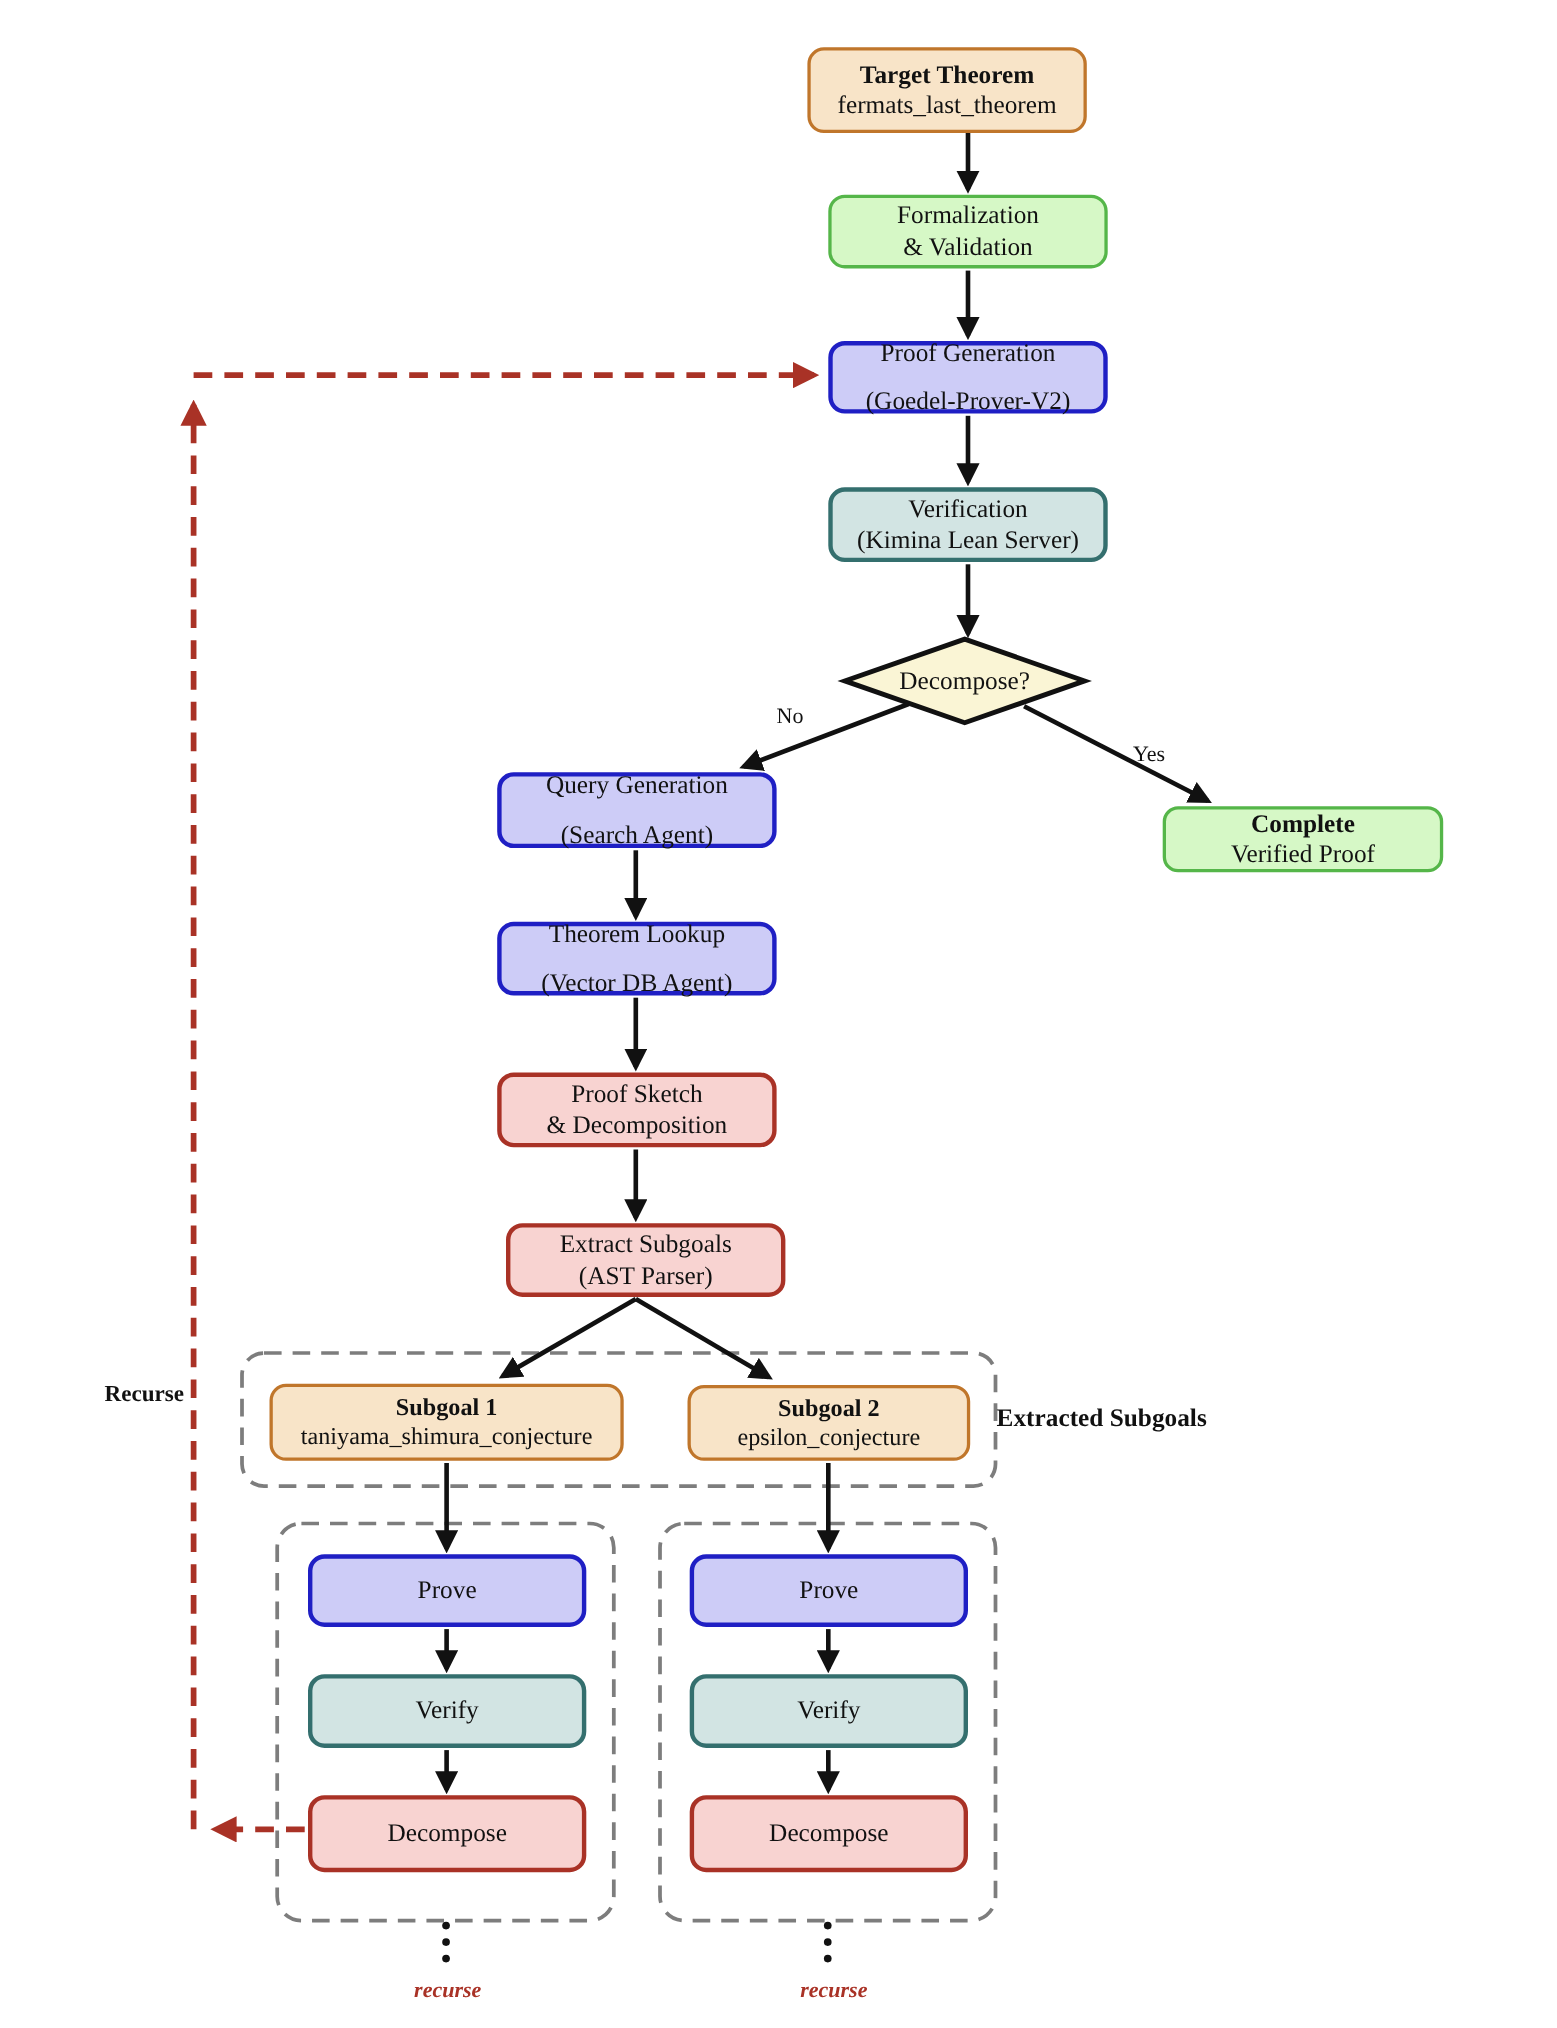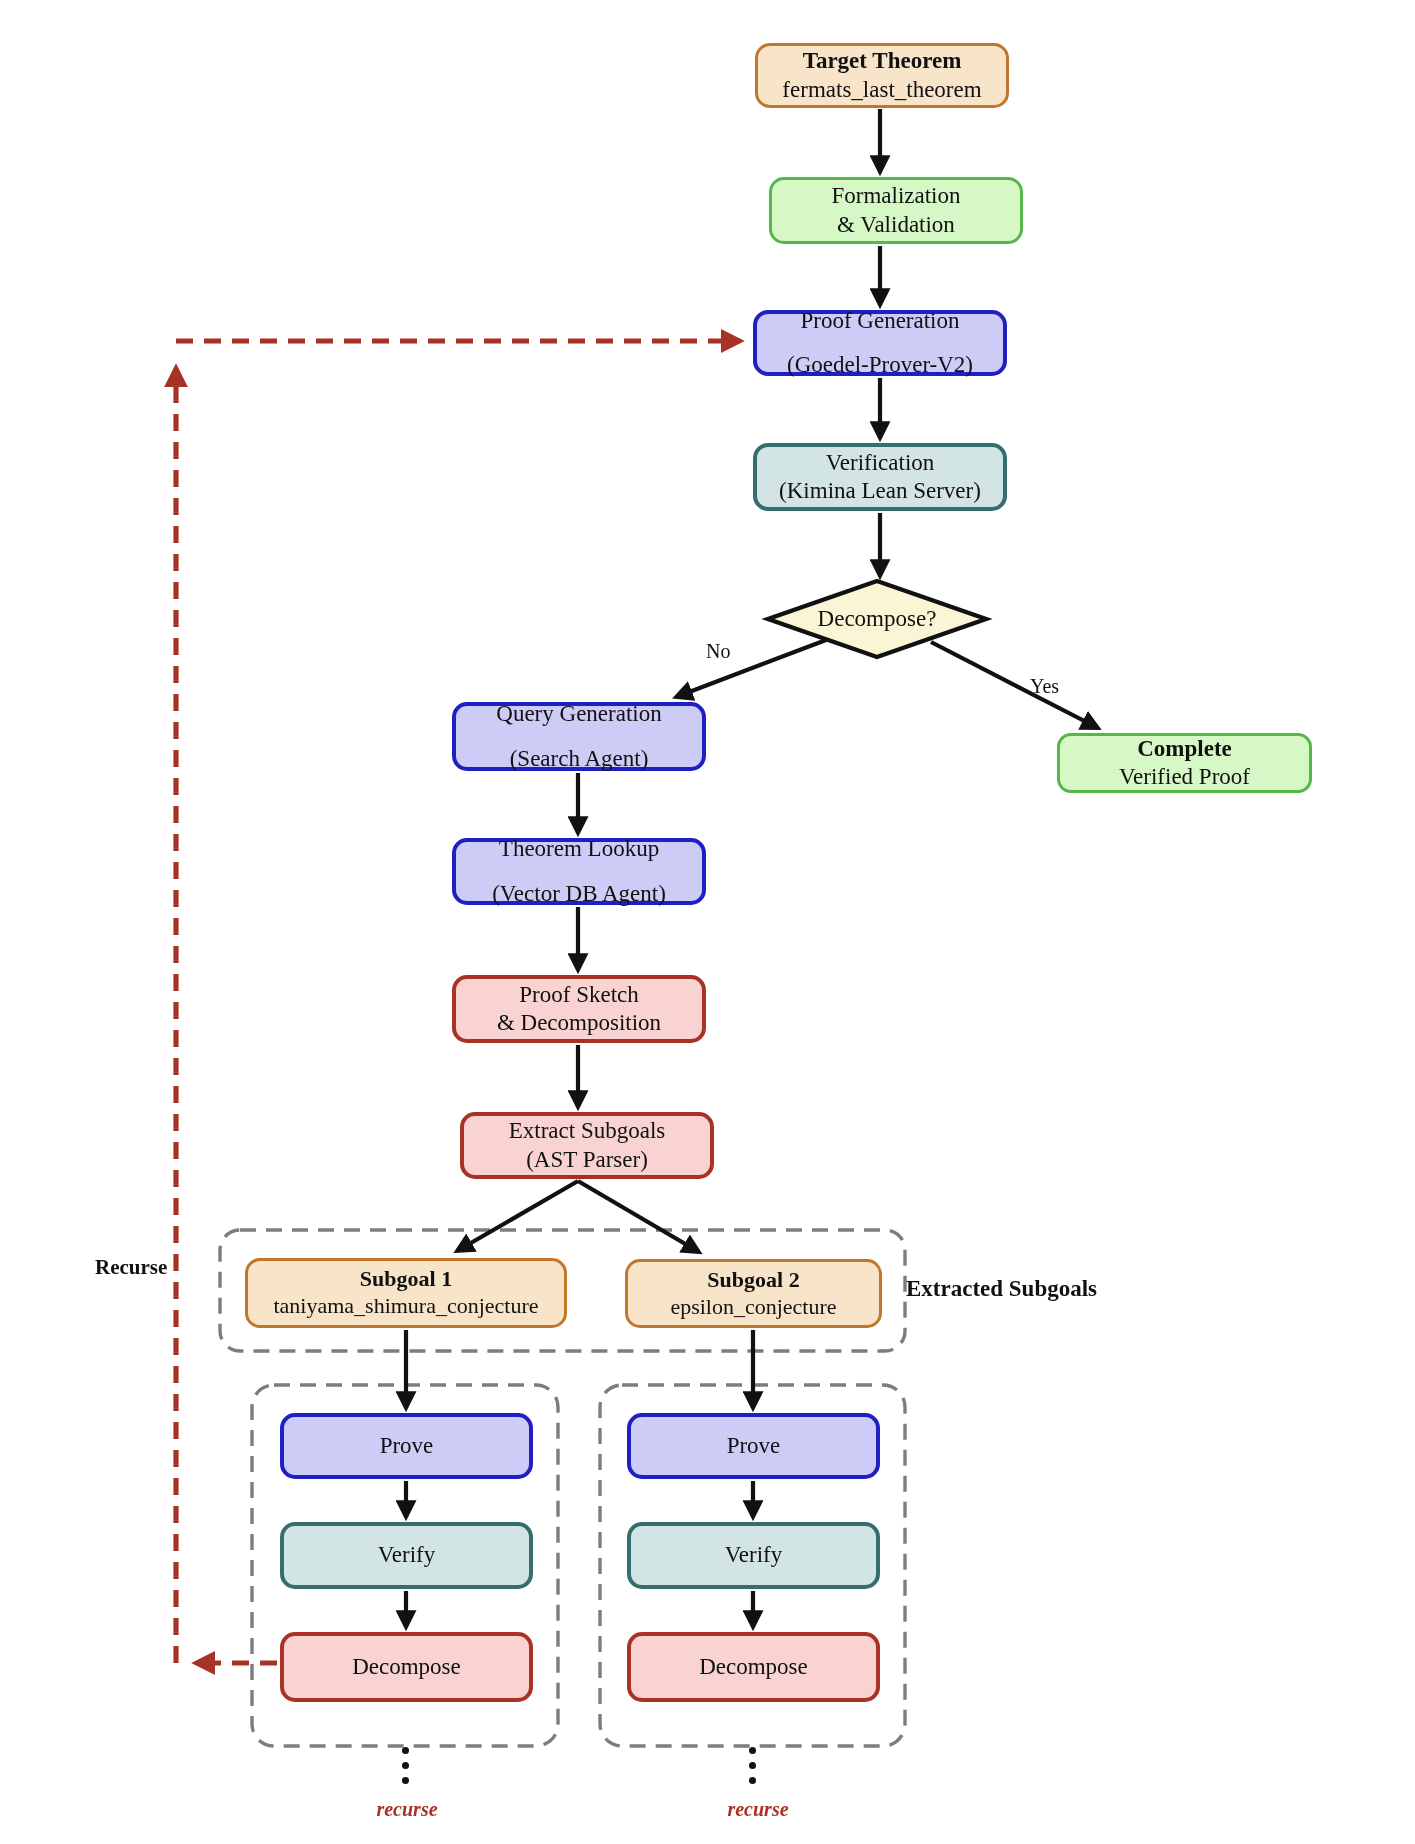--- a/index.html
+++ b/index.html
@@ -13,22 +13,22 @@
         text-align:center;font-size:23px;line-height:1.22;padding:2px 6px;}
   .node .b{font-weight:bold;}
 
   .orange{background:var(--orange_fill);border-color:var(--orange_border);}
   .green {background:var(--green_fill); border-color:var(--green_border);}
   .blue  {background:var(--blue_fill);  border-color:var(--blue_border); border-width:4px;gap:16px;}
   .teal  {background:var(--teal_fill);  border-color:var(--teal_border); border-width:4px;}
   .red   {background:var(--red_fill);   border-color:var(--red_border);  border-width:4px;}
 
   
-  .n-target  {left:755px; top:43px;  width:254px; height:65px;}
-  .n-formal  {left:753px; top:177px; width:254px; height:67px;margin-left:16px;}
+  .n-target  {left:734px; top:43px;  width:254px; height:78px;}
+  .n-formal  {left:753px; top:177px; width:254px; height:67px;}
   .n-proofgen{left:753px; top:310px; width:254px; height:66px;}
   .n-verif   {left:753px; top:443px; width:254px; height:68px;}
   .n-querygen{left:452px; top:702px; width:254px; height:69px;}
   .n-complete{left:1057px;top:733px; width:255px; height:60px;border-radius:14px;}
   .n-lookup  {left:452px; top:838px; width:254px; height:67px;}
   .n-sketch  {left:452px; top:975px; width:254px; height:68px;}
   .n-extract {left:460px; top:1112px;width:254px; height:67px;}
   .n-sub1    {left:245px; top:1258px;width:322px; height:70px; font-size:22px;}
   .n-sub2    {left:625px; top:1259px;width:257px; height:69px; font-size:22px;}
   .n-prove1  {left:280px; top:1413px;width:253px; height:66px;}

